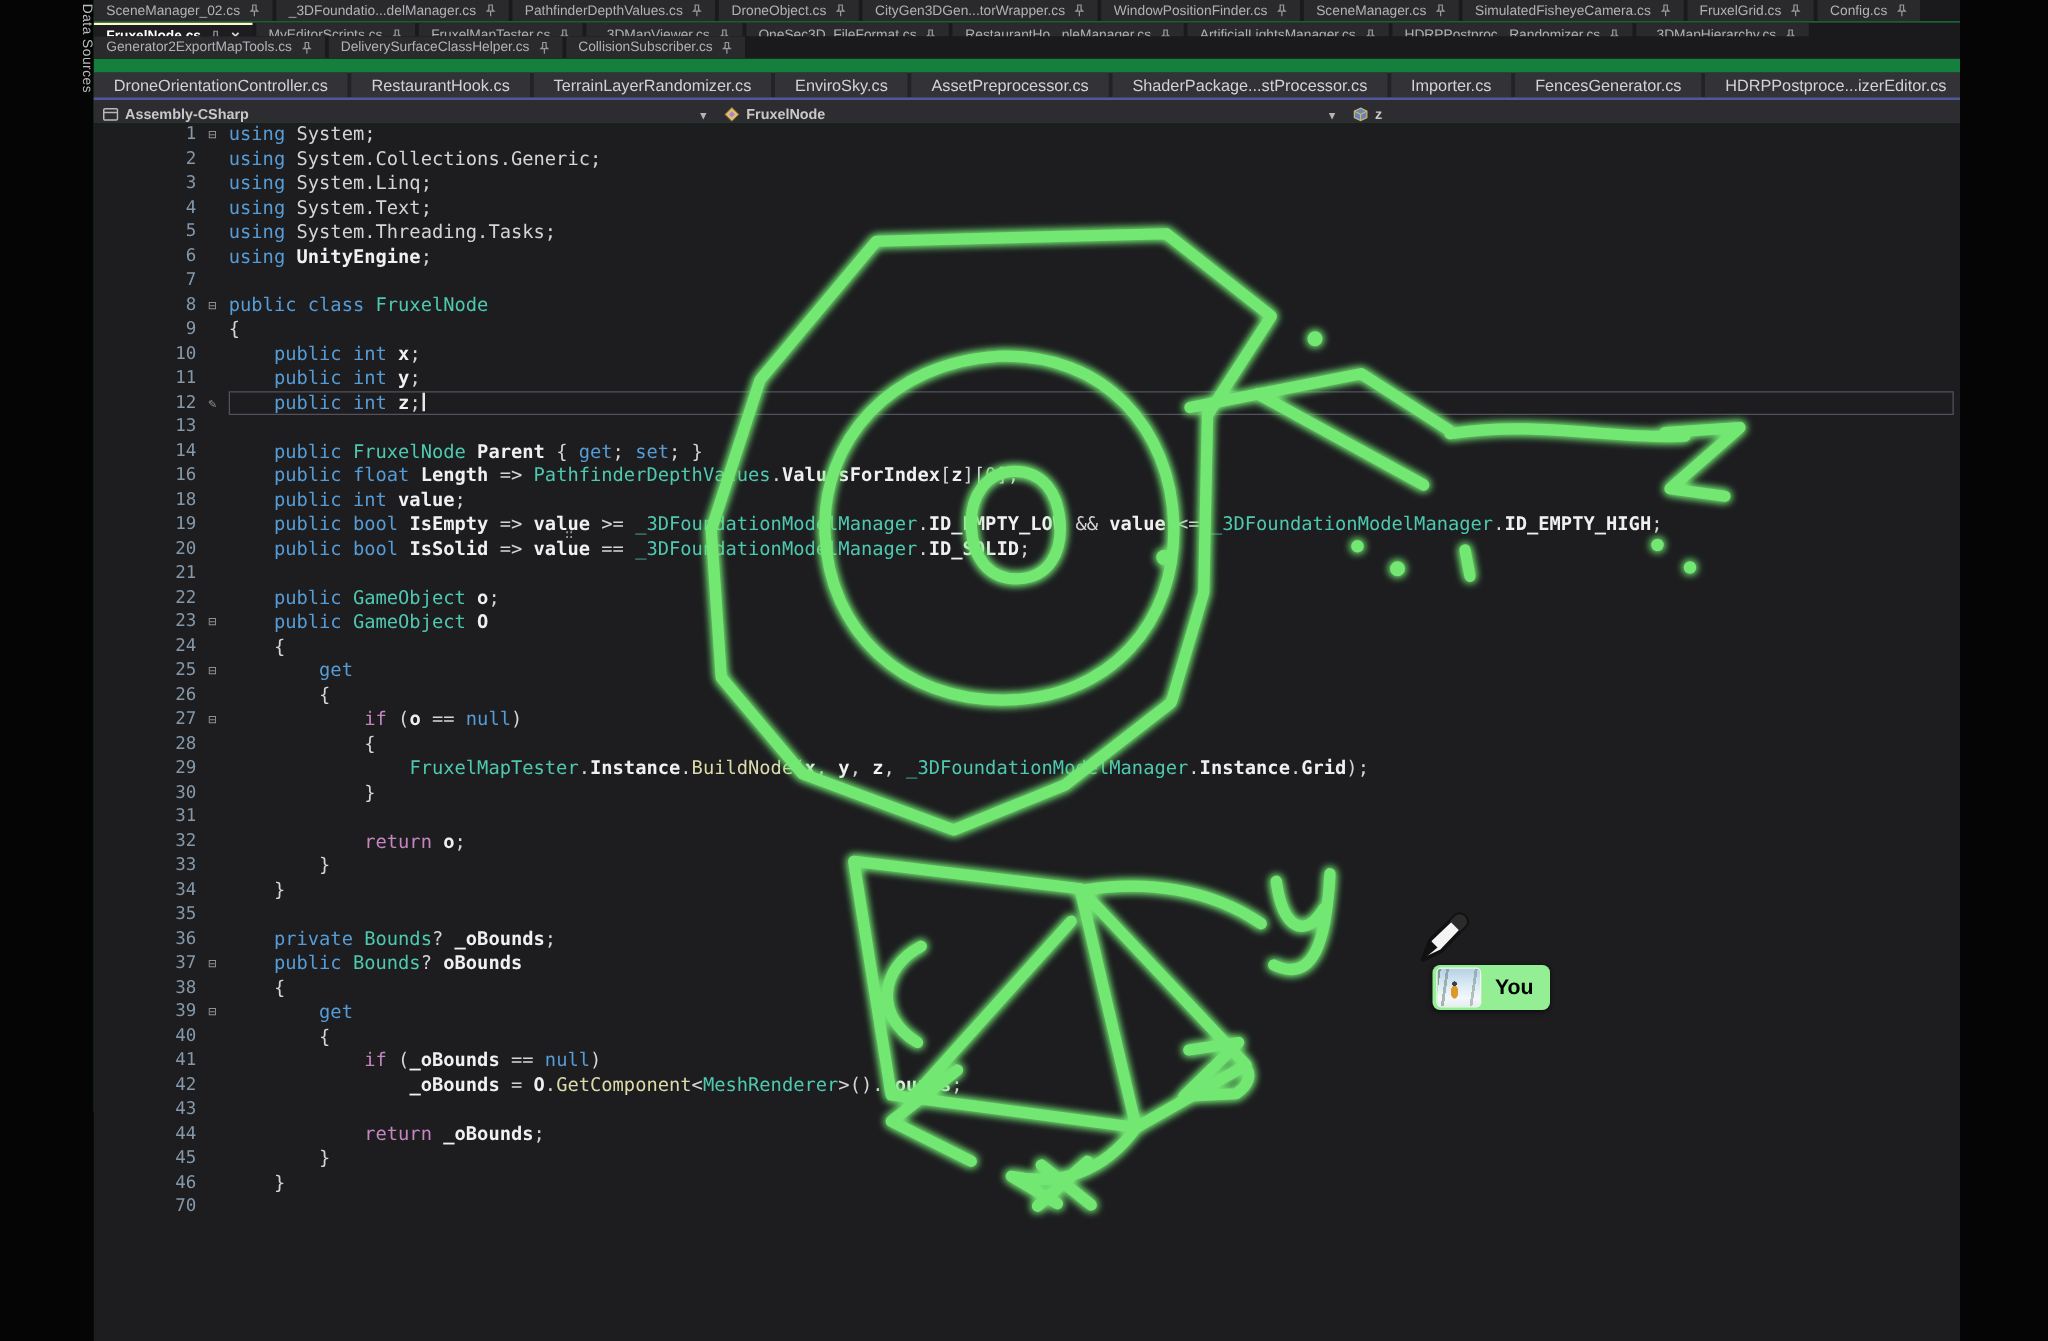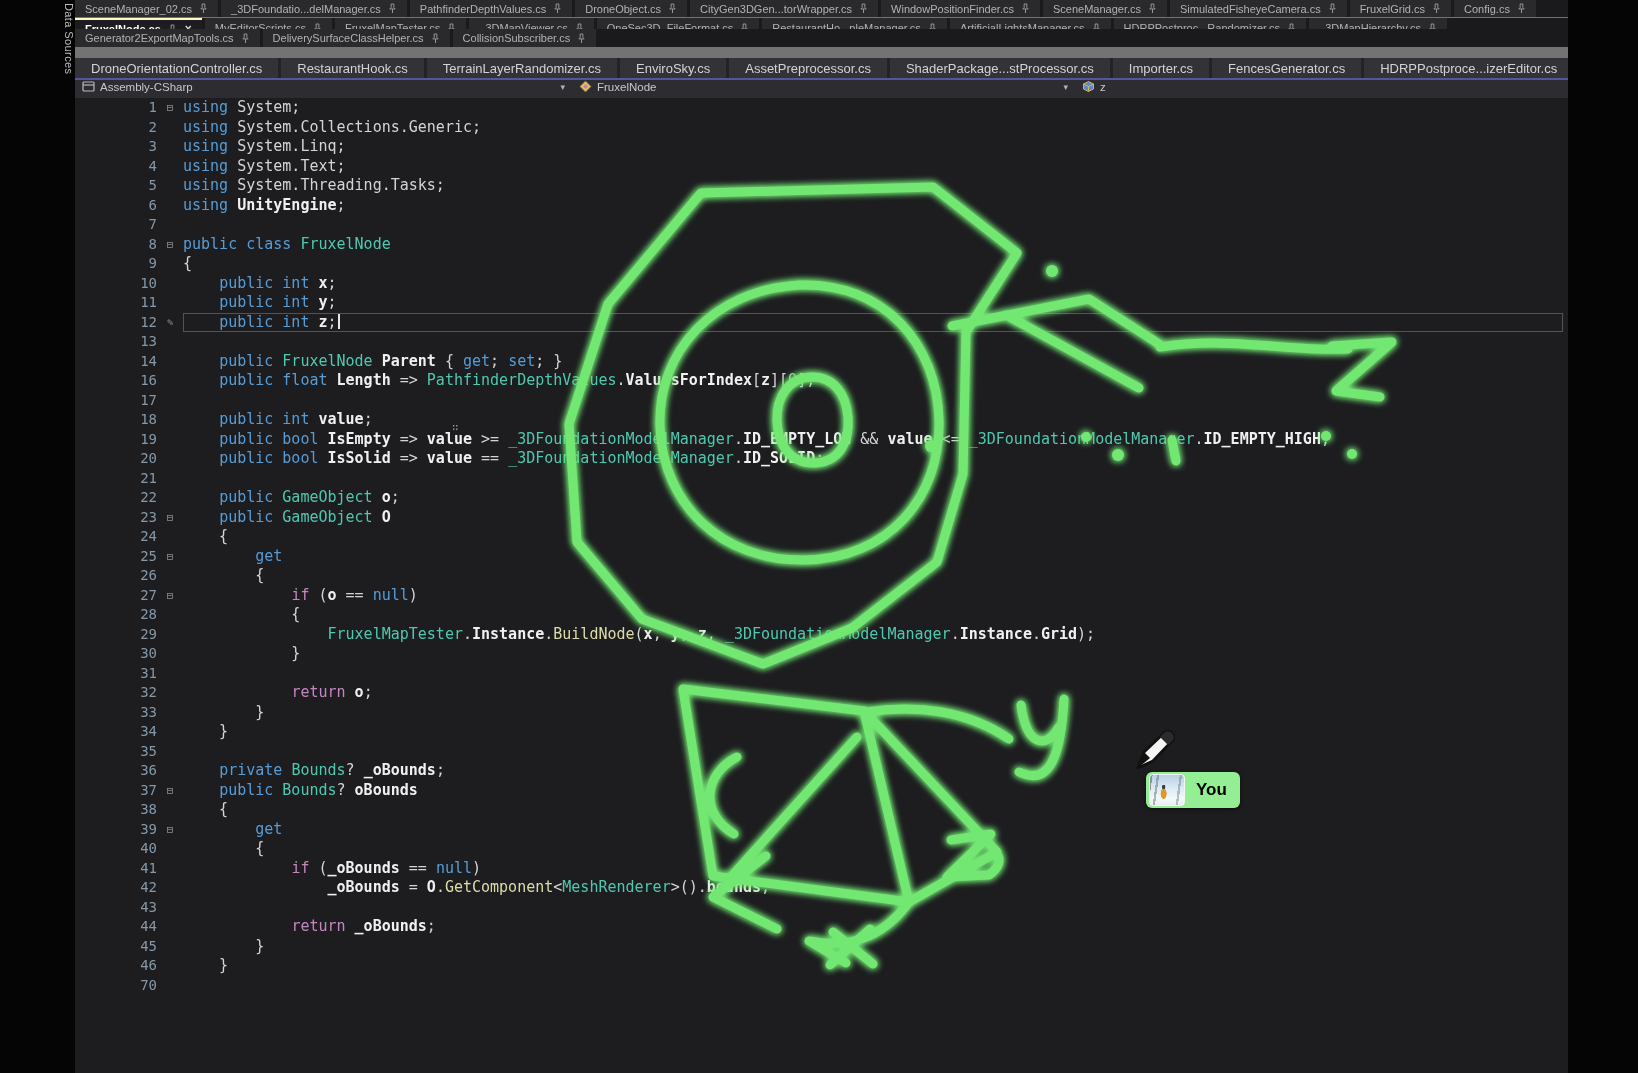--- a/index.html
+++ b/index.html
@@ -1,32 +1,32 @@
 <!DOCTYPE html>
 <html><head>
 <meta charset="utf-8">
 <style>
   html,body{margin:0;padding:0;background:#050505;width:1638px;height:1073px;overflow:hidden;}
   .screen{position:absolute;left:0;top:0;width:1638px;height:1073px;background:#050505;font-family:"Liberation Sans",sans-serif;}
   .vtab{position:absolute;left:58px;top:3px;width:17px;height:110px;color:#bdbdbd;
         font:11px "Liberation Sans",sans-serif;writing-mode:vertical-rl;letter-spacing:.4px;cursor:pointer;}
-  .window{position:absolute;left:75px;top:0;width:1493px;height:890px;background:#737373;}
+  .window{position:absolute;left:75px;top:0;width:1493px;height:890px;background:#15803d;}
   .tabrow{position:absolute;left:0;width:100%;display:flex;gap:3px;background:#1a1a1c;overflow:hidden;}
   .r1{top:0;height:17px;}
   .r2{top:18px;height:20px;}
   .r3{top:29px;height:18px;}
   .r4{top:58px;height:20px;background:#232327;}
   .tab{display:flex;align-items:center;gap:7px;padding:0 10px;background:#2a2a2d;color:#b2b2b6;
        font-size:11px;white-space:nowrap;cursor:pointer;flex:none;}
   .r4 .tab{background:#323237;color:#d3d3d6;font-size:13px;padding:0 16px;}
   .tab.active{background:#1d1d21;color:#ffffff;font-weight:700;border-top:2px solid #fef9c3;text-decoration:underline;}
   .pin{width:9px;height:11px;color:#97979d;flex:none;}
   .closex{color:#d9d9d9;font-size:12px;margin-left:1px;line-height:1;}
   .crumb{position:absolute;top:78px;left:0;width:100%;height:20px;background:#2c2c31;
-         border-top:2px solid #55559d;display:flex;align-items:flex-start;box-sizing:border-box;}
+         border-top:2px solid #55559d;display:flex;align-items:flex-end;box-sizing:border-box;font-weight:bold;}
   .crumb-item{display:flex;align-items:center;gap:5px;color:#c8c8c8;font-size:11.5px;padding:0 7px;cursor:pointer;}
   .proj{width:497px;box-sizing:border-box;}
   .cls{width:503px;box-sizing:border-box;}
   .mem{flex:1;}
   .spacer{flex:1;}
   .dd{color:#b5b5b5;font-size:9px;}
   .cicon{width:13px;height:13px;flex:none;}
   .editor{position:absolute;left:0;top:98px;width:100%;height:975px;background:#1d1d20;overflow:hidden;
           font:15px/19.5px "DejaVu Sans Mono",monospace;cursor:text;}
   .cline{display:flex;height:19.5px;position:relative;}
@@ -332,25 +332,20 @@
           </div>
           <div class="cline">
             <span class="lnum">14</span>
             <span class="fold"></span>
             <span class="ctext"><span class="p">    </span><span class="k">public </span><span class="t">FruxelNode</span><span class="p"> </span><span class="w">Parent</span><span class="p"> { </span><span class="k">get</span><span class="p">; </span><span class="k">set</span><span class="p">; }</span></span>
           </div>
           <div class="cline">
             <span class="lnum">16</span>
             <span class="fold"></span>
             <span class="ctext"><span class="p">    </span><span class="k">public float </span><span class="w">Length</span><span class="p"> =&gt; </span><span class="t">PathfinderDepthValues</span><span class="p">.</span><span class="w">ValuesForIndex</span><span class="p">[</span><span class="w">z</span><span class="p">][</span><span class="n">0</span><span class="p">];</span></span>
-          </div>
-          <div class="cline">
-            <span class="lnum">17</span>
-            <span class="fold"></span>
-            <span class="ctext"></span>
           </div>
           <div class="cline">
             <span class="lnum">18</span>
             <span class="fold"></span>
             <span class="ctext"><span class="p">    </span><span class="k">public int </span><span class="w">value</span><span class="p">;</span></span>
           </div>
           <div class="cline">
             <span class="lnum">19</span>
             <span class="fold"></span>
             <span class="ctext"><span class="p">    </span><span class="k">public bool </span><span class="w">IsEmpty</span><span class="p"> =&gt; </span><span class="w">value</span><span class="p"> &gt;= </span><span class="t">_3DFoundationModelManager</span><span class="p">.</span><span class="w">ID_EMPTY_LOW</span><span class="p"> &amp;&amp; </span><span class="w">value</span><span class="p"> &lt;= </span><span class="t">_3DFoundationModelManager</span><span class="p">.</span><span class="w">ID_EMPTY_HIGH</span><span class="p">;</span></span>

